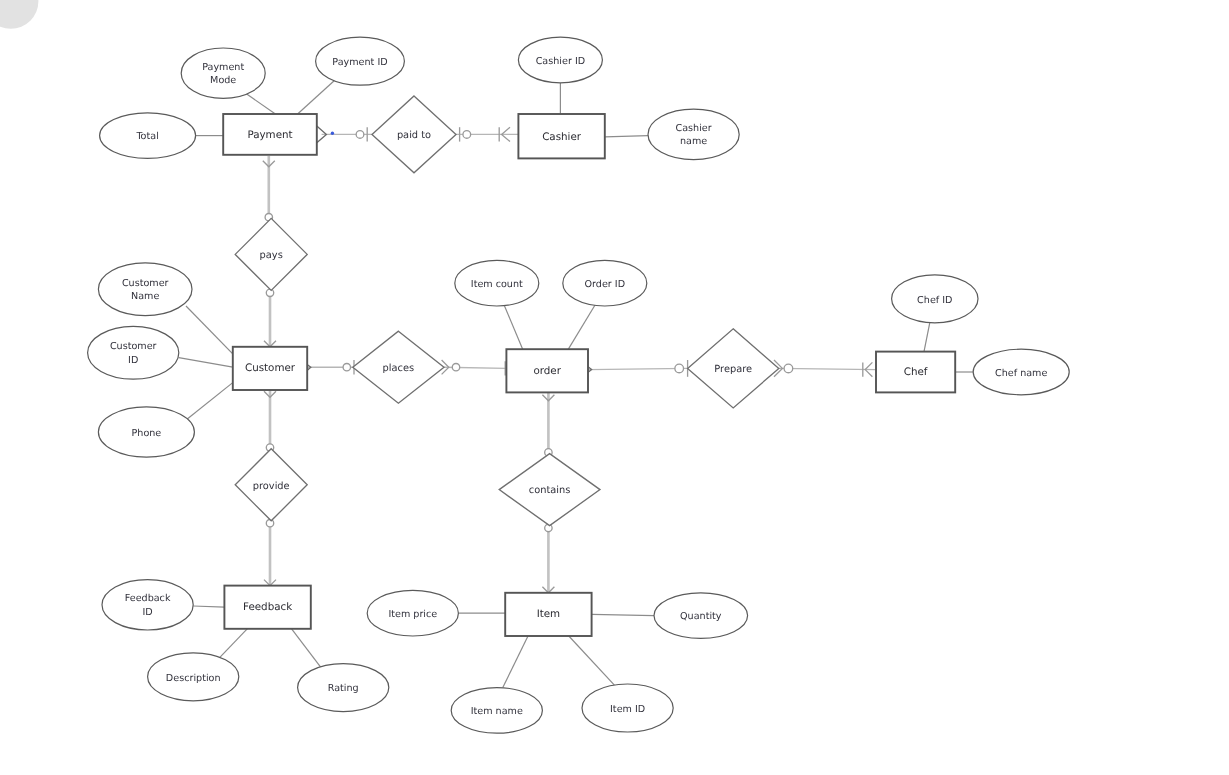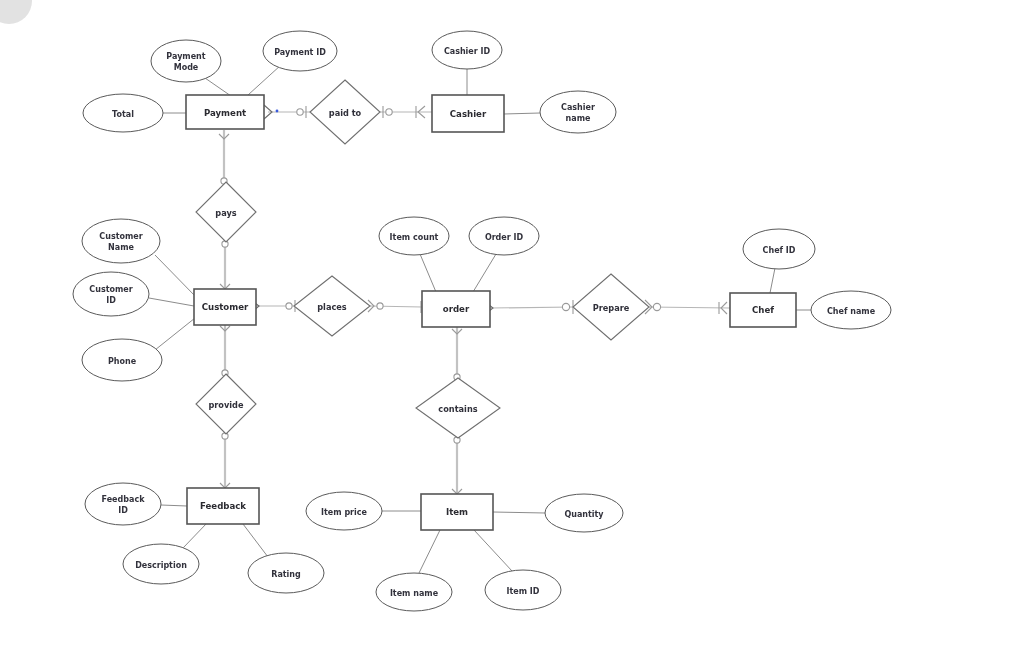--- a/index.html
+++ b/index.html
@@ -13,21 +13,20 @@
     height: 646px;
     font-family: "DejaVu Sans", sans-serif;
     overflow: hidden;
     position: relative;
   }
   #canvas-root {
     position: absolute;
     left: 0; top: 0;
     width: 1024px;
     height: 646px;
-    font-weight: bold;
   }
   svg#er-svg {
     display: block;
     width: 1024px;
     height: 646px;
     background: #ffffff;
   }
   .entity-rect {
     fill: #ffffff;
     stroke: #555555;

